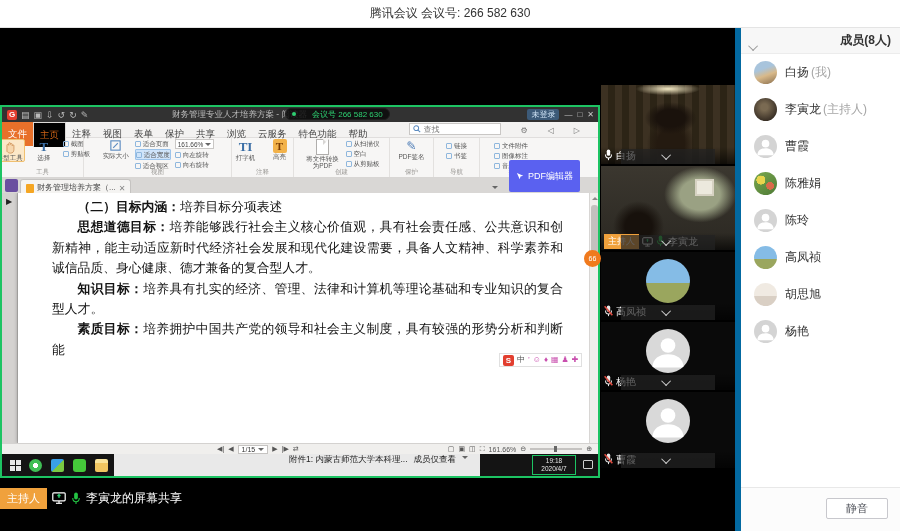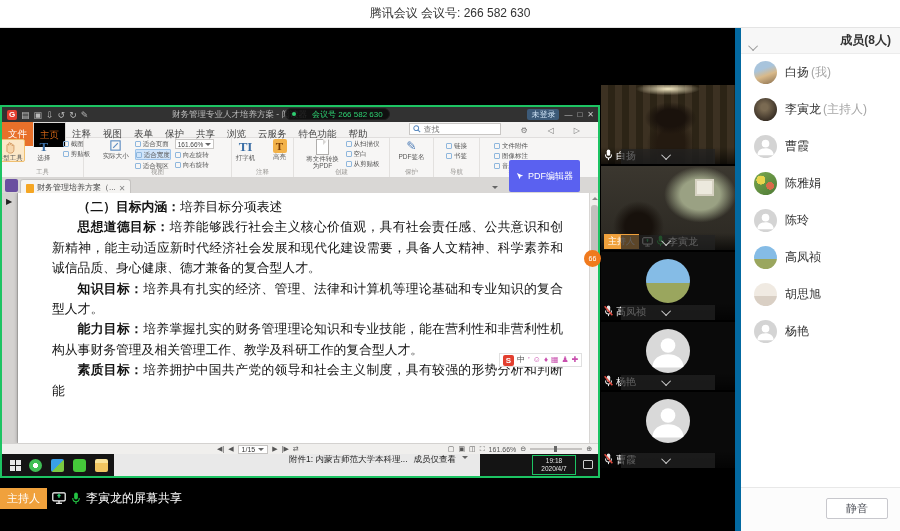--- a/index.html
+++ b/index.html
@@ -433,21 +433,20 @@
 
       <div class="doc-area">
         <div class="doc-leftstrip">
           <span class="expander">▶</span>
         </div>
         <div class="doc-page">
           <div class="doc-body" id="doc-body">
               <p class="doc-p"><b>（二）目标内涵：</b>培养目标分项表述</p>
               <p class="doc-p"><b>思想道德目标：</b>培养能够践行社会主义核心价值观，具有社会责任感、公共意识和创新精神，能主动适应新时代经济社会发展和现代化建设需要，具备人文精神、科学素养和诚信品质、身心健康、德才兼备的复合型人才。</p>
               <p class="doc-p"><b>知识目标：</b>培养具有扎实的经济、管理、法律和计算机等理论基础和专业知识的复合型人才。</p>
-              <p class="doc-p"><b>能力目标：</b>培养掌握扎实的财务管理理论知识和专业技能，能在营利性和非营利性机构从事财务管理及相关管理工作、教学及科研工作的复合型人才。</p>
               <p class="doc-p"><b>素质目标：</b>培养拥护中国共产党的领导和社会主义制度，具有较强的形势分析和判断能</p>
             </div>
         </div>
         <div class="doc-scroll">
           <span class="up caret" style="border-top-color:#8a8886;transform:rotate(180deg)"></span>
           <span class="thumb"></span>
         </div>
       </div>
 
       <div class="wps-status">

